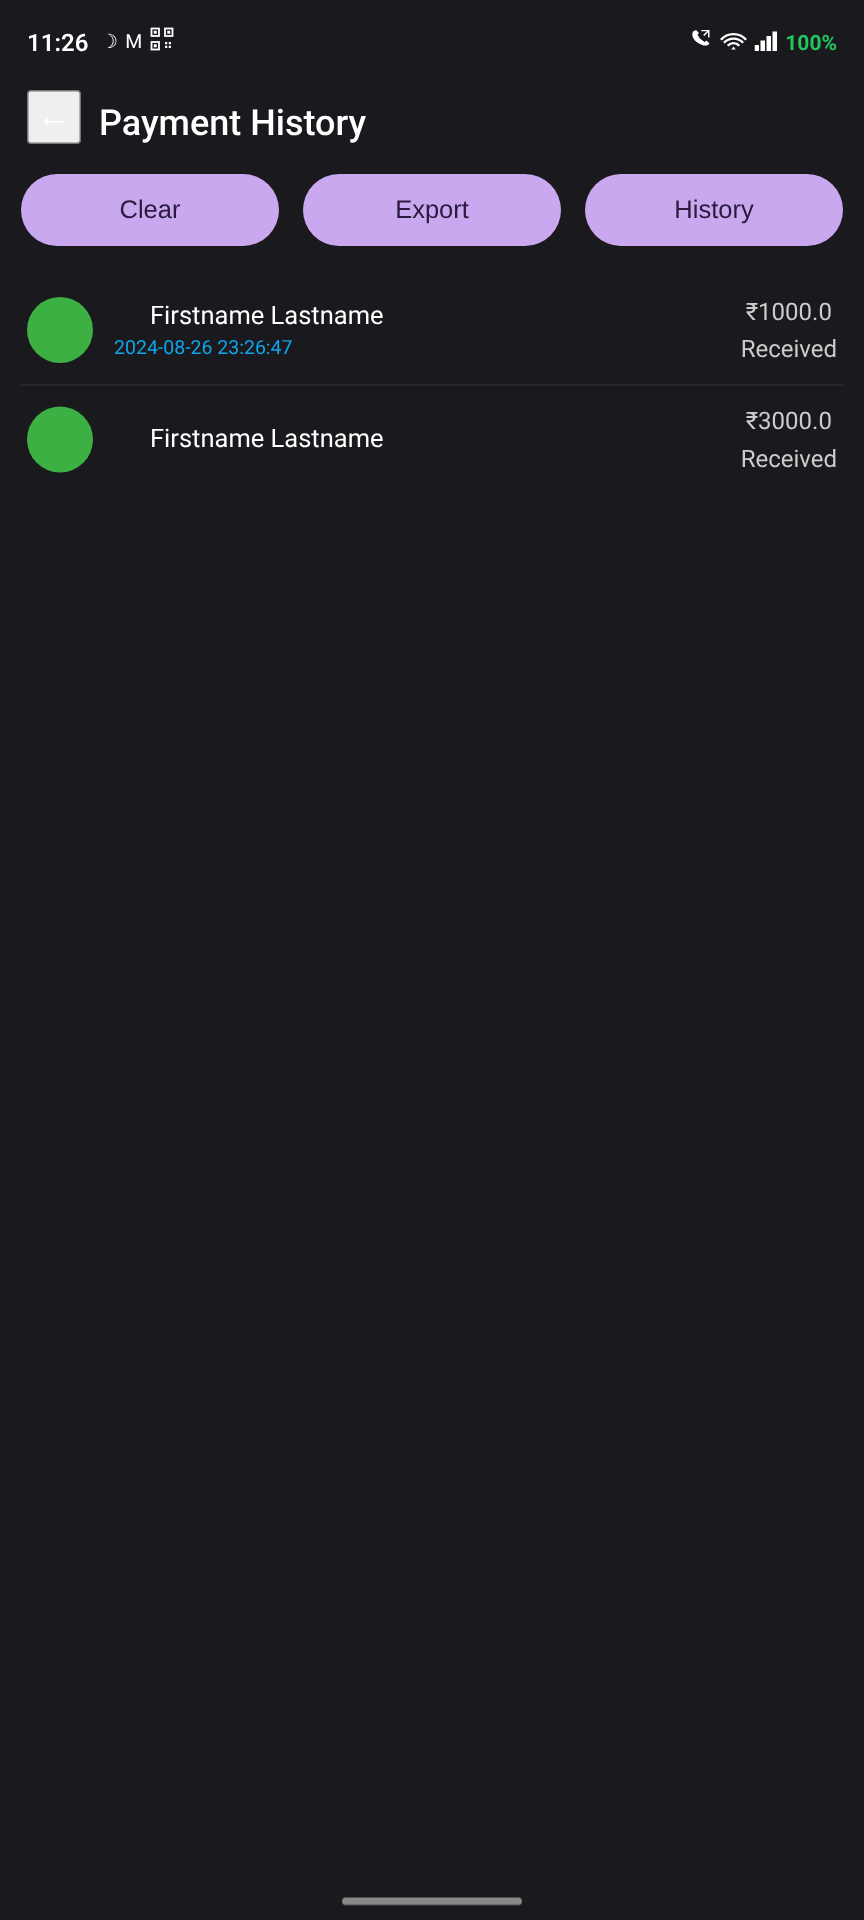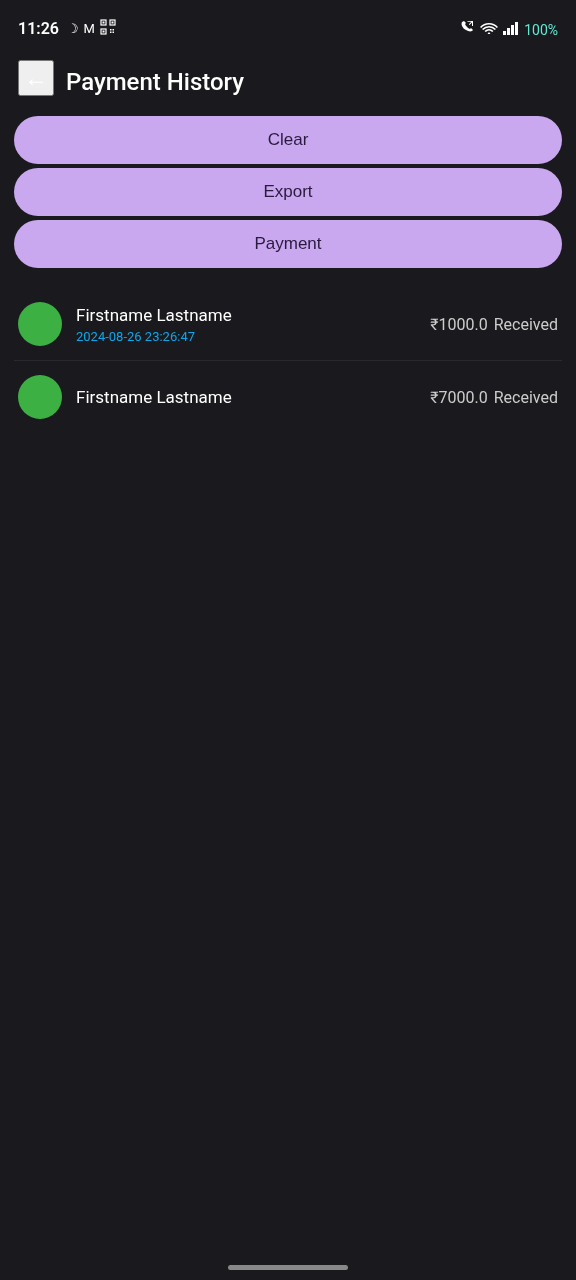--- a/index.html
+++ b/index.html
@@ -51,22 +51,22 @@
       gap: 5px;
     }
 
     .status-icon {
       font-size: 13px;
       color: #ffffff;
     }
 
     .battery-text {
       font-size: 14px;
-      font-weight: 400;
-      color: #5eead4;
+      font-weight: 700;
+      color: #22c55e;
     }
 
     
     .header {
       display: flex;
       align-items: flex-end;
       padding: 16px 18px 20px 18px;
       gap: 12px;
     }
 
@@ -86,22 +86,22 @@
 
     .page-title {
       font-size: 24px;
       font-weight: 500;
       color: #ffffff;
     }
 
     
     .action-buttons {
       display: flex;
-      flex-direction: column;
-      gap: 4px;
+      flex-direction: row;
+      gap: 16px;
       padding: 0 14px 20px 14px;
     }
 
     .action-btn {
       flex: 1;
       padding: 14px 10px;
       border-radius: 50px;
       border: none;
       background-color: #c9a8f0;
       color: #2a1a3e;
@@ -143,29 +143,31 @@
       flex: 1;
       display: flex;
       flex-direction: column;
       gap: 4px;
     }
 
     .transaction-name {
       font-size: 17px;
       font-weight: 400;
       color: #ffffff;
+      margin-left: 24px;
     }
 
     .transaction-date {
       font-size: 13px;
       color: #0ea5e9;
     }
 
     .transaction-amount-status {
       display: flex;
+      flex-direction: column;
       align-items: center;
       gap: 6px;
     }
 
     .transaction-amount {
       font-size: 16px;
       color: #cccccc;
       font-weight: 400;
     }
 
@@ -249,40 +251,40 @@
 <div class="header">
   <button class="back-button">
     <span class="back-arrow">←</span>
   </button>
   <h1 class="page-title">Payment History</h1>
 </div>
 
 <div class="action-buttons">
   <button class="action-btn">Clear</button>
   <button class="action-btn">Export</button>
-  <button class="action-btn">Payment</button>
+  <button class="action-btn">History</button>
 </div>
 
 <div class="transaction-list">
 <div class="transaction-item">
       <div class="avatar-circle"></div>
       <div class="transaction-info">
         <span class="transaction-name">Firstname Lastname</span>
         <span class="transaction-date">2024-08-26 23:26:47</span>
       </div>
       <div class="transaction-amount-status">
         <span class="transaction-amount">₹1000.0</span>
         <span class="transaction-status">Received</span>
       </div>
     </div>
     <div class="transaction-item">
       <div class="avatar-circle"></div>
       <div class="transaction-info">
         <span class="transaction-name">Firstname Lastname</span>
       </div>
       <div class="transaction-amount-status">
-        <span class="transaction-amount">₹7000.0</span>
+        <span class="transaction-amount">₹3000.0</span>
         <span class="transaction-status">Received</span>
       </div>
     </div>
   </div>
 
 <div class="home-indicator"></div>
 
 </body></html>

